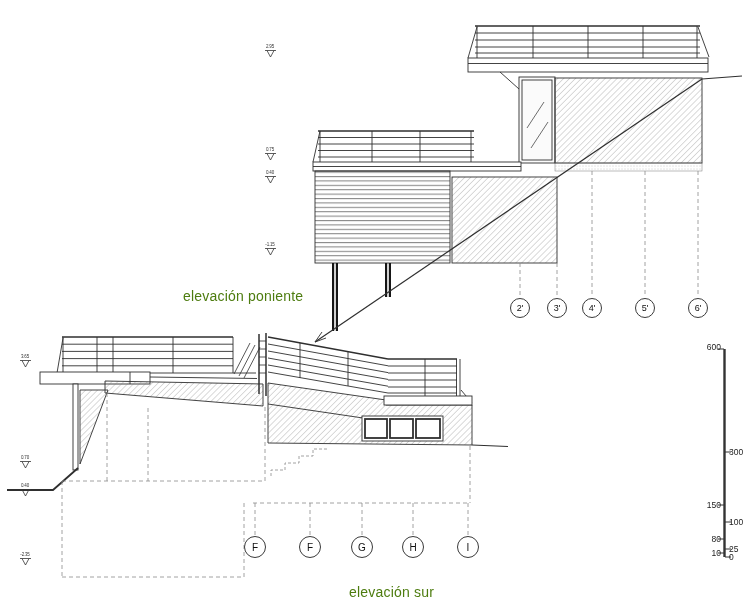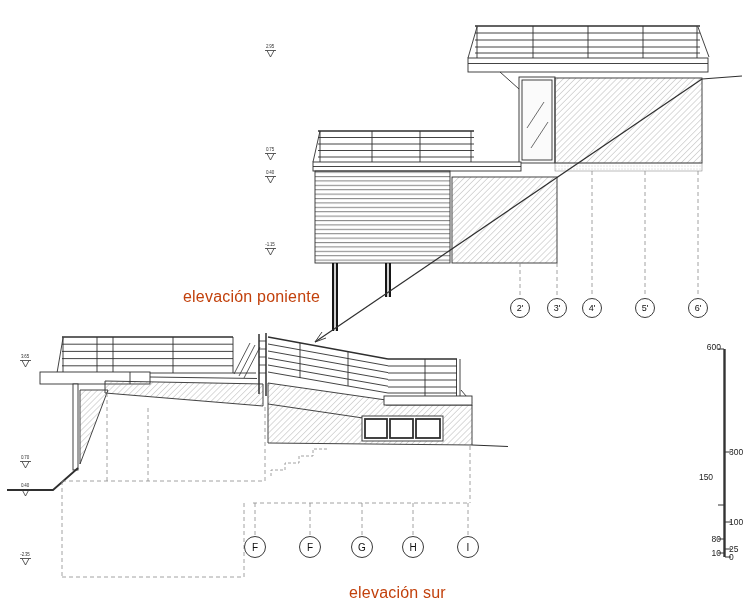--- a/index.html
+++ b/index.html
@@ -1,19 +1,19 @@
 <!DOCTYPE html>
 <html><head>
 <meta charset="utf-8">
 <style>
   html,body{margin:0;padding:0;background:#fff;}
   #stage{position:relative;width:750px;height:600px;background:#fff;overflow:hidden;
          font-family:"Liberation Sans", sans-serif;color:#111;}
   #linework{position:absolute;left:0;top:0;}
-  .title{position:absolute;font-size:16px;color:#c2410c;white-space:nowrap;letter-spacing:.2px;}
+  .title{position:absolute;font-size:14px;color:#4d7c0f;white-space:nowrap;letter-spacing:.2px;}
   .bubble{position:absolute;border:1px solid #3a3a3a;border-radius:50%;background:#fff;
           display:flex;align-items:center;justify-content:center;box-sizing:border-box;}
   .bubble.b-sm{width:20px;height:20px;font-size:9px;}
   .bubble.b-lg{width:22px;height:22px;font-size:10px;}
   .lvl{position:absolute;width:20px;display:flex;flex-direction:column;align-items:center;}
   .lvl .num{font-size:4.5px;line-height:5px;color:#333;letter-spacing:-0.2px;}
   .scale-label{position:absolute;font-size:8.5px;color:#222;width:30px;line-height:10px;}
   .sl-left{text-align:right;}
   .sl-right{text-align:left;}
 </style>
@@ -294,20 +294,20 @@
   </div>
   <div class="lvl" style="left:15px;top:552px;">
     <span class="num">-2.35</span>
     <svg width="13" height="9" viewBox="0 0 13 9">
         <path d="M1,1.5 H12 M3,1.5 L6.5,8 L10,1.5" fill="none" stroke="#333" stroke-width="0.8"></path>
       </svg>
   </div>
 
   <div class="scale-label sl-left" style="left:691px;top:342px;">600</div>
   <div class="scale-label sl-right" style="left:729px;top:447px;">300</div>
-  <div class="scale-label sl-left" style="left:691px;top:472px;text-align:center;">150</div>
+  <div class="scale-label sl-left" style="left:691px;top:500px;">150</div>
   <div class="scale-label sl-right" style="left:729px;top:517px;">100</div>
   <div class="scale-label sl-left" style="left:691px;top:534px;">80</div>
   <div class="scale-label sl-right" style="left:729px;top:544px;">25</div>
   <div class="scale-label sl-left" style="left:691px;top:548px;">10</div>
   <div class="scale-label sl-right" style="left:729px;top:552px;">0</div>
 
 </div>
 
 </body></html>

